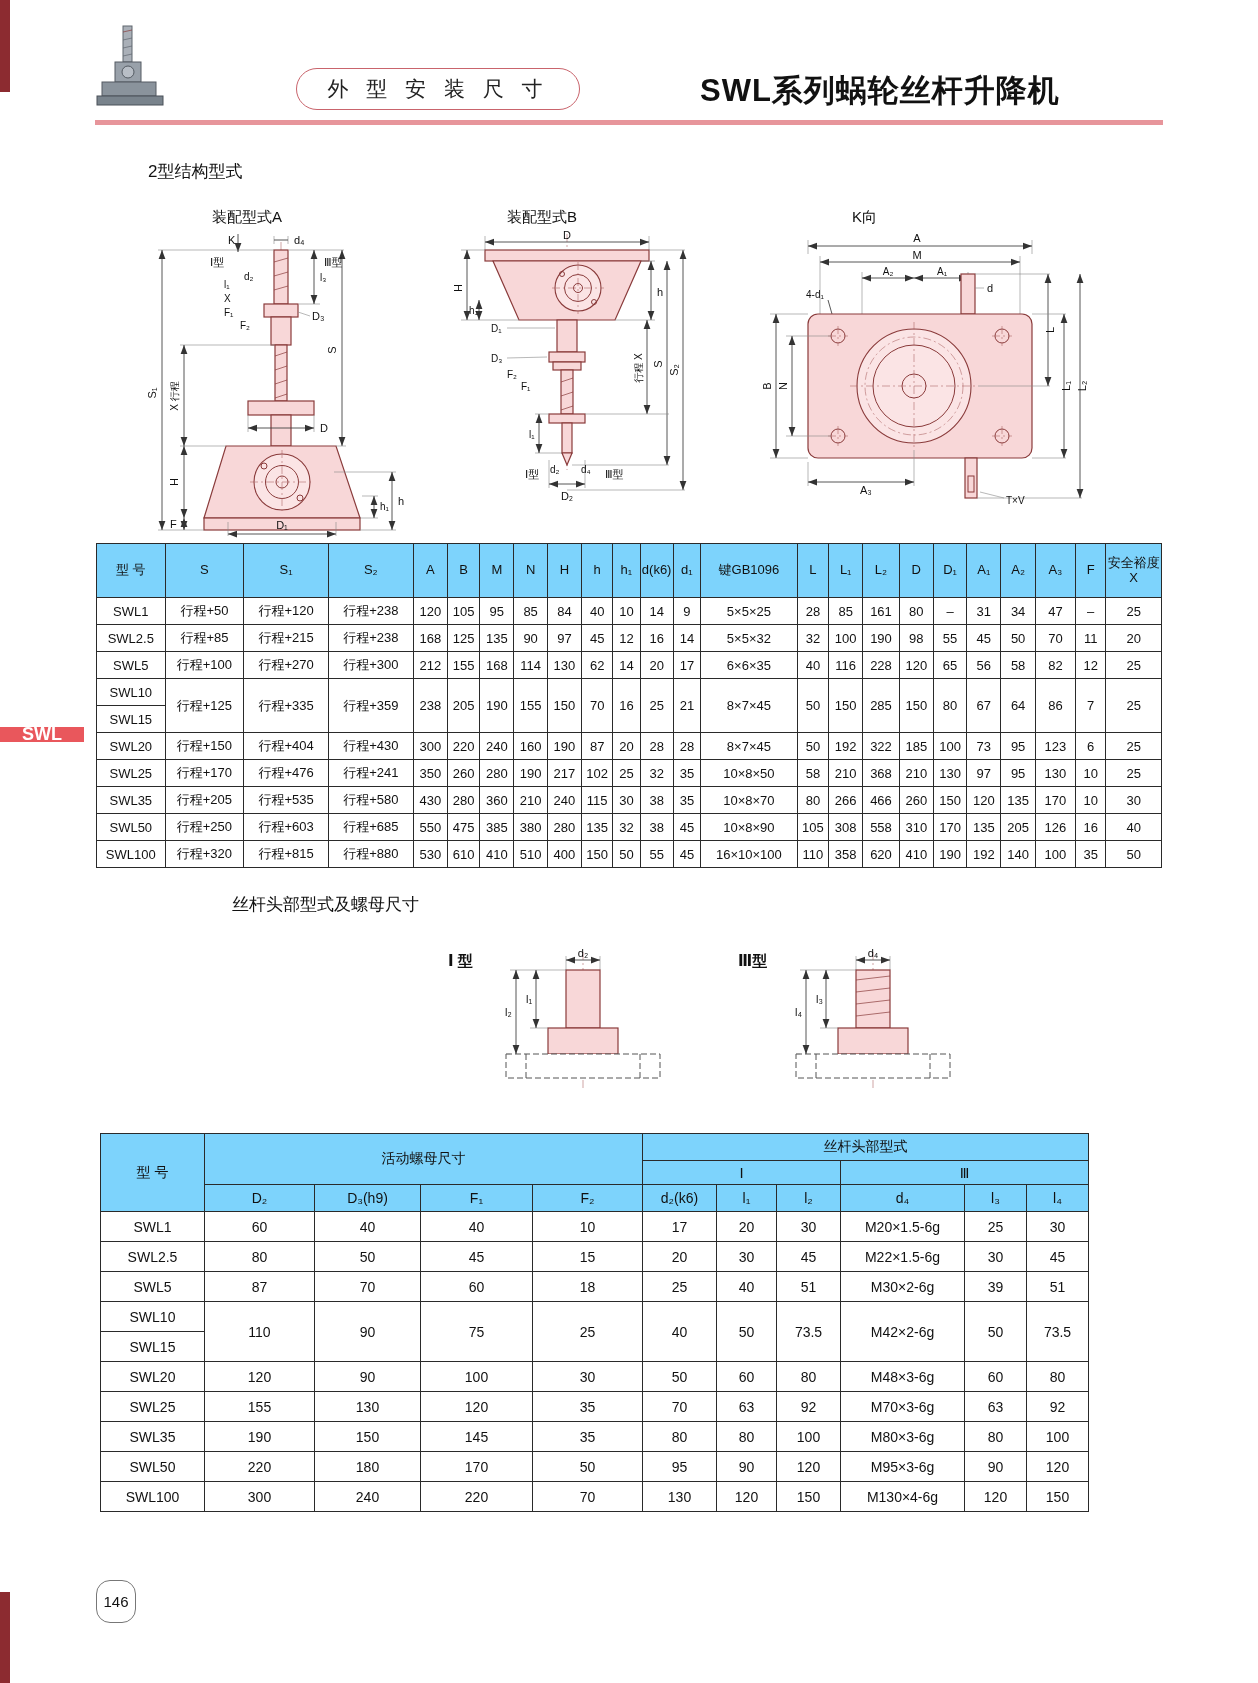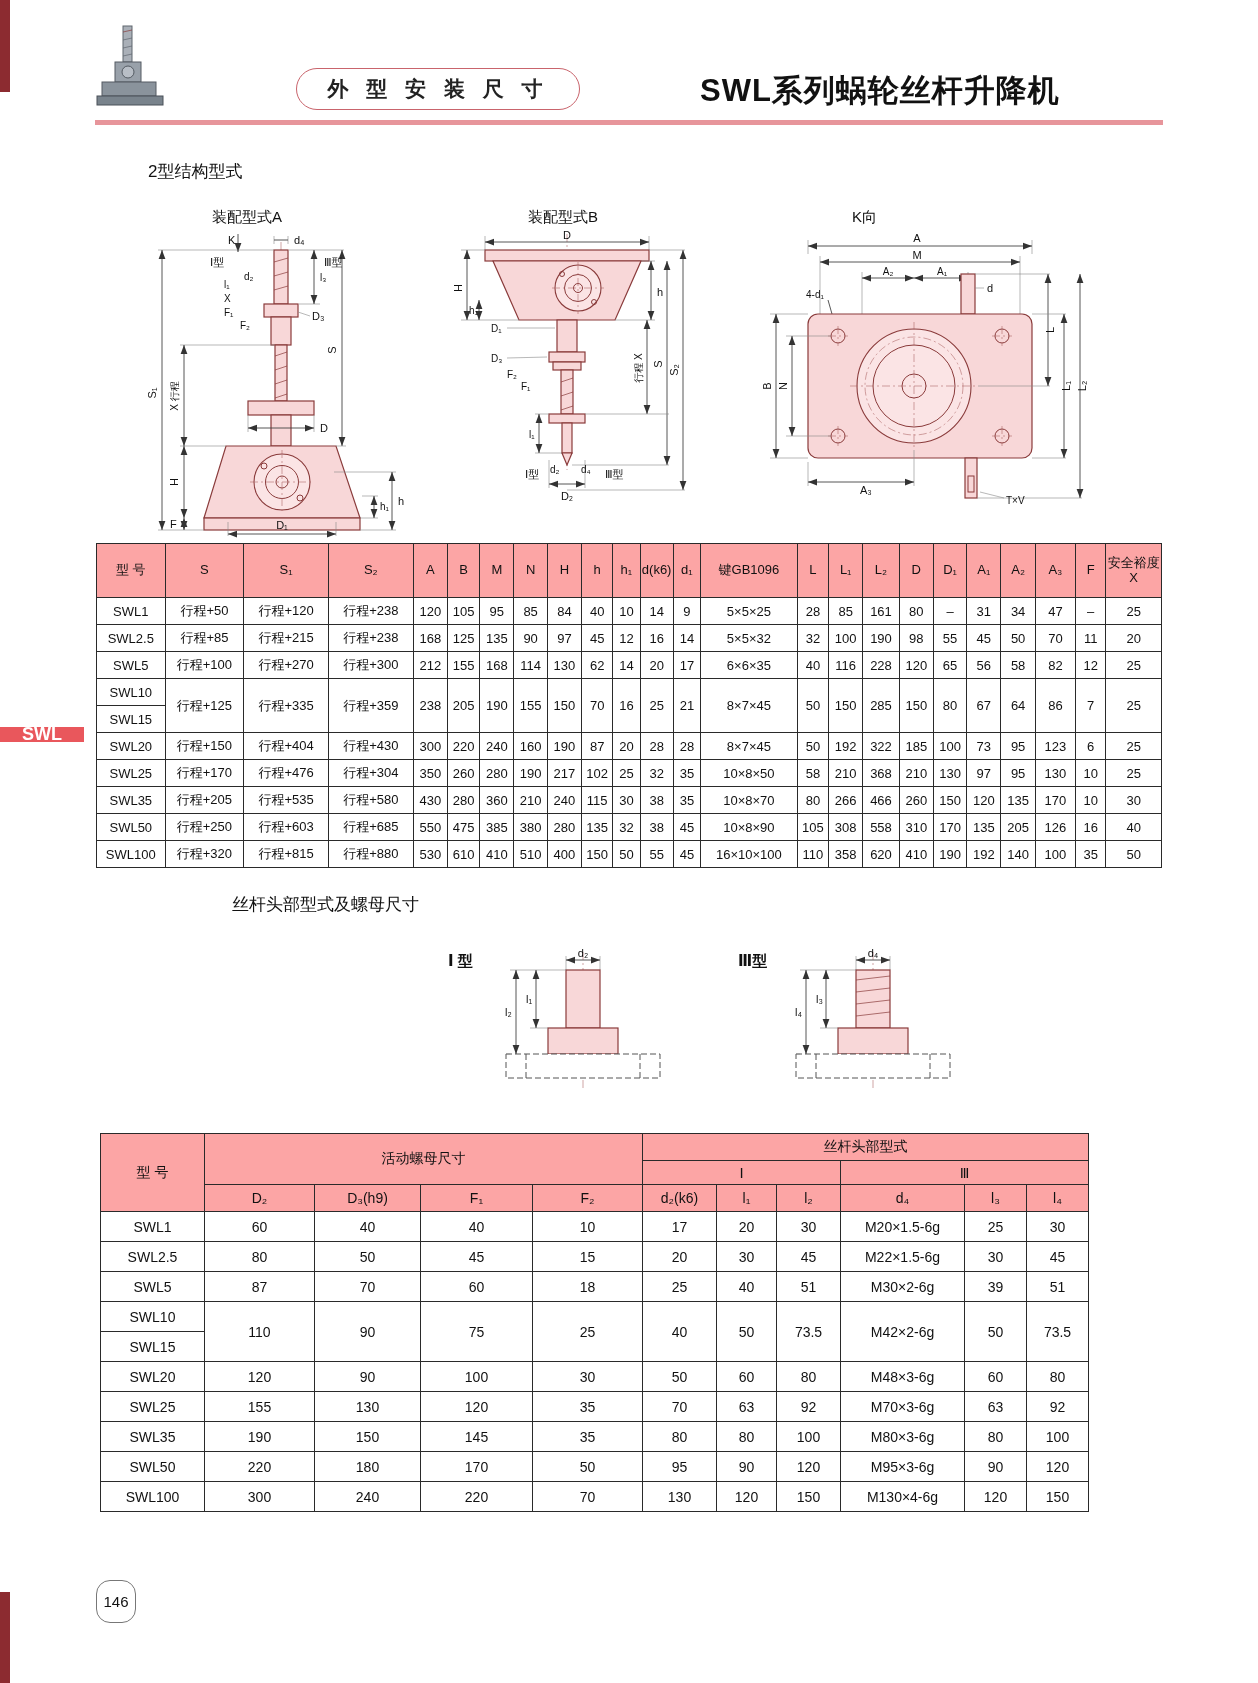--- a/index.html
+++ b/index.html
@@ -7,28 +7,28 @@
   body{width:1258px;height:1683px;position:relative;overflow:hidden;
        font-family:"Liberation Sans","DejaVu Sans",sans-serif;color:#111}
   .abs{position:absolute}
   
   .corner-bar{position:absolute;left:0;width:10px;background:#8c2b30}
   .corner-bar.top{top:0;height:92px}
   .corner-bar.bottom{top:1592px;height:91px}
   .logo{left:92px;top:22px;width:80px;height:96px}
   .badge{left:296px;top:68px;width:284px;height:42px;border:1.5px solid #c9646c;
          border-radius:21px;display:flex;align-items:center;justify-content:center;
-         font-size:21px;font-weight:700;letter-spacing:6px;color:#222}
+         font-size:21px;font-weight:400;letter-spacing:6px;color:#222}
   .main-title{left:700px;top:70px;font-size:31px;font-weight:700;letter-spacing:1px}
   .rule{left:95px;top:120px;width:1068px;height:5px;background:#e7959b}
   .sec-heading{font-size:17px;font-weight:400}
   .h-struct{left:148px;top:160px}
   .h-screw{left:232px;top:893px}
   .cap{font-size:15px}
-  .capA{left:212px;top:208px}.capB{left:528px;top:208px}.capK{left:852px;top:208px}
+  .capA{left:212px;top:208px}.capB{left:507px;top:208px}.capK{left:852px;top:208px}
   .capI{left:448px;top:952px;font-weight:700}.capIII{left:738px;top:952px;font-weight:700}
   
   svg{display:block;font-family:inherit}
   .dA{left:128px;top:228px}.dB{left:445px;top:230px}.dK{left:762px;top:230px}
   .dI{left:478px;top:948px}.dIII{left:768px;top:948px}
   .part{fill:#f8d7d8;stroke:#8a3b3b;stroke-width:1.2}
   .part2{fill:#fbe4e5;stroke:#8a3b3b;stroke-width:1.1}
   .noFill{fill:none;stroke:#8a3b3b;stroke-width:1}
   .dim{stroke:#444;stroke-width:0.9;fill:none}
   .ext{stroke:#888;stroke-width:0.6;fill:none}
@@ -36,21 +36,21 @@
   .hatch{stroke:#8a3b3b;stroke-width:0.7}
   .plate{fill:#fff;stroke:#555;stroke-width:1;stroke-dasharray:6 3}
   text.lbl{font-size:11px;fill:#111}
   text.lbls{font-size:10px;fill:#111}
   
   .t-wrap1{left:96px;top:543px;width:1066px}
   .t-wrap2{left:100px;top:1133px;width:988px}
   table{border-collapse:collapse;table-layout:fixed;width:100%;background:#fff}
   th,td{border:1px solid #2a2a2a;text-align:center;vertical-align:middle;
         padding:1px 1px;overflow:hidden}
-  thead th{background:#fca5a5;font-weight:400}
+  thead th{background:#7dd3fc;font-weight:400}
   #t1{font-size:13px}
   #t1 thead th{height:54px;line-height:1.15}
   #t1 tbody td{height:27px}
   #t2{font-size:14px}
   #t2 thead tr:nth-child(1) th{height:27px}
   #t2 thead tr:nth-child(2) th{height:24px}
   #t2 thead tr:nth-child(3) th{height:27px}
   #t2 tbody td{height:30px}
   
   .swl-tab{left:0;top:727px;width:84px;height:15px;background:#e9575c;color:#fff;
@@ -508,21 +508,21 @@
           <td>73</td>
           <td>95</td>
           <td>123</td>
           <td>6</td>
           <td>25</td>
         </tr>
         <tr>
           <td>SWL25</td>
           <td>行程+170</td>
           <td>行程+476</td>
-          <td>行程+304</td>
+          <td>行程+241</td>
           <td>350</td>
           <td>260</td>
           <td>280</td>
           <td>190</td>
           <td>217</td>
           <td>102</td>
           <td>25</td>
           <td>32</td>
           <td>35</td>
           <td>10×8×50</td>

